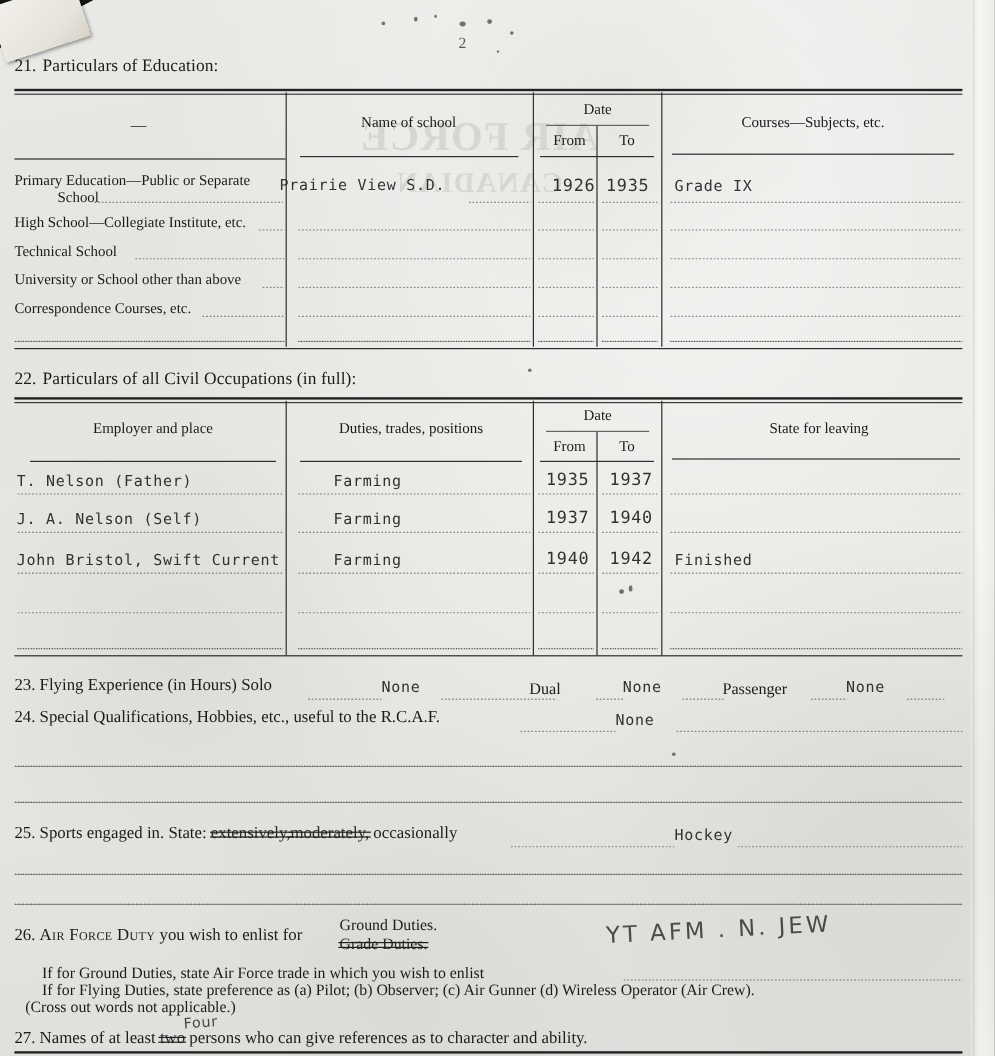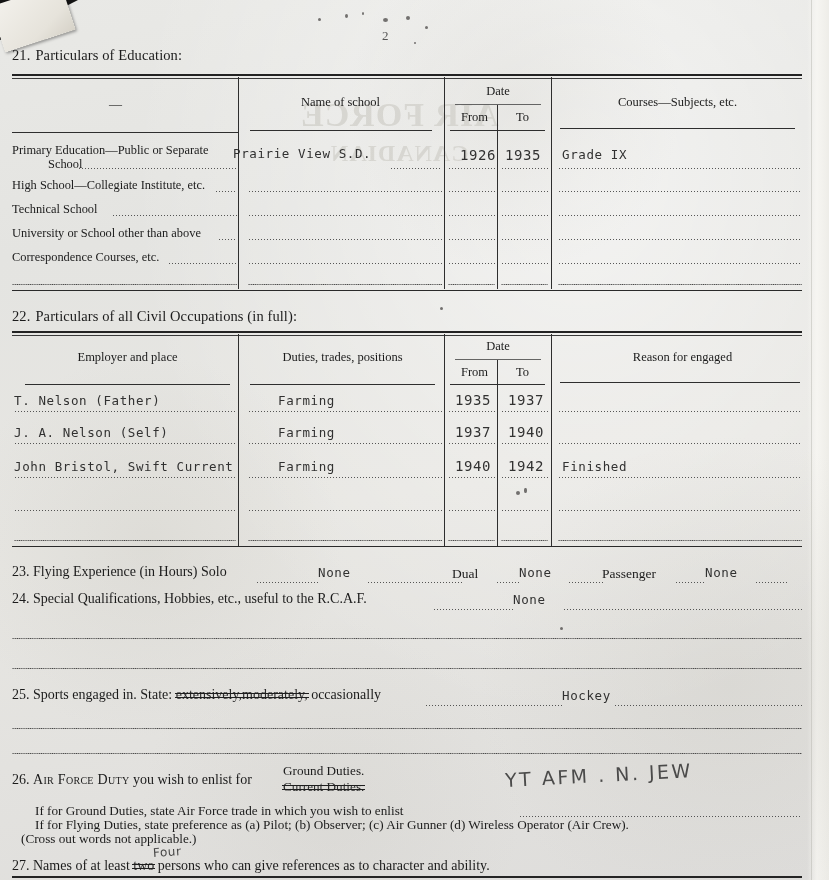--- a/index.html
+++ b/index.html
@@ -374,21 +374,21 @@
     <div class="hline" style="left:25px; top:384px; width:205px;"></div>
     <div class="hline" style="left:250px; top:384px; width:185px;"></div>
     <div class="hline" style="left:450px; top:384px; width:95px;"></div>
     <div class="hline" style="left:560px; top:382px; width:240px;"></div>
 
     <div class="colhead" style="left:25px; top:350px; width:205px;">Employer and place</div>
     <div class="colhead" style="left:250px; top:350px; width:185px;">Duties, trades, positions</div>
     <div class="colhead" style="left:457px; top:339px; width:82px;">Date</div>
     <div class="colhead" style="left:452px; top:365px; width:45px;">From</div>
     <div class="colhead" style="left:500px; top:365px; width:45px;">To</div>
-    <div class="colhead" style="left:565px; top:350px; width:235px;">Reason for engaged</div>
+    <div class="colhead" style="left:565px; top:350px; width:235px;">State for leaving</div>
 
     <div class="typed" style="left:14px; top:393px;">T. Nelson (Father)</div>
     <div class="typed" style="left:278px; top:393px;">Farming</div>
     <div class="typed" style="left:455px; top:392px; font-size:14px;">1935</div>
     <div class="typed" style="left:508px; top:392px; font-size:14px;">1937</div>
     <div class="dots" style="left:14px; top:410px; width:222px;"></div>
     <div class="dots" style="left:248px; top:410px; width:194px;"></div>
     <div class="dots" style="left:448px; top:410px; width:47px;"></div>
     <div class="dots" style="left:501px; top:410px; width:47px;"></div>
     <div class="dots" style="left:558px; top:410px; width:244px;"></div>
@@ -429,21 +429,21 @@
     <div class="dots-dense" style="left:501px; top:539px; width:47px;"></div>
     <div class="dots-dense" style="left:558px; top:539px; width:244px;"></div>
 
     <div class="line" style="left:12px; top:564px;">
       <span class="num">23.</span>
       <span>Flying Experience (in Hours) Solo</span>
     </div>
     <div class="dots" style="left:256px; top:581px; width:62px;"></div>
     <div class="typed" style="left:318px; top:565px;">None</div>
     <div class="dots" style="left:367px; top:581px; width:97px;"></div>
-    <div class="line" style="left:452px; top:566px; font-size:13.5px;">Dual</div>
+    <div class="line" style="left:441px; top:566px; font-size:13.5px;">Dual</div>
     <div class="dots" style="left:496px; top:581px; width:24px;"></div>
     <div class="typed" style="left:519px; top:565px;">None</div>
     <div class="dots" style="left:568px; top:581px; width:35px;"></div>
     <div class="line" style="left:602px; top:566px; font-size:13.5px;">Passenger</div>
     <div class="dots" style="left:675px; top:581px; width:31px;"></div>
     <div class="typed" style="left:705px; top:565px;">None</div>
     <div class="dots" style="left:755px; top:581px; width:32px;"></div>
 
     <div class="line" style="left:12px; top:591px;">
       <span class="num">24.</span>
@@ -469,21 +469,21 @@
     <div class="dots-dense" style="left:12px; top:727px; width:790px;"></div>
     <div class="dots-dense" style="left:12px; top:752px; width:790px;"></div>
 
     <div class="line" style="left:12px; top:772px;">
       <span class="num">26.</span>
       <span class="smallcaps">Air Force Duty</span>
       <span>you wish to enlist for</span>
     </div>
     <div class="line-sm" style="left:283px; top:763px;text-align:center;">Ground Duties.</div>
     <div class="line-sm" style="left:283px; top:779px;">
-      <span class="struck struck-heavy">Current Duties.</span>
+      <span class="struck struck-heavy">Grade Duties.</span>
     </div>
 
     <div class="hand hand-big" style="left:505px; top:764px;">YT AFM . N. JEW</div>
 
     <div class="line-sm" style="left:35px; top:803px;">If for Ground Duties, state Air Force trade in which you wish to enlist</div>
     <div class="dots" style="left:519px; top:815px; width:283px;"></div>
     <div class="line-sm" style="left:35px; top:817px;">If for Flying Duties, state preference as (a) Pilot; (b) Observer; (c) Air Gunner (d) Wireless Operator (Air Crew).</div>
     <div class="line-sm" style="left:21px; top:831px;">(Cross out words not applicable.)</div>
 
     <div class="hand hand-small" style="left:153px; top:845px; transform:rotate(-4deg);">Four</div>

